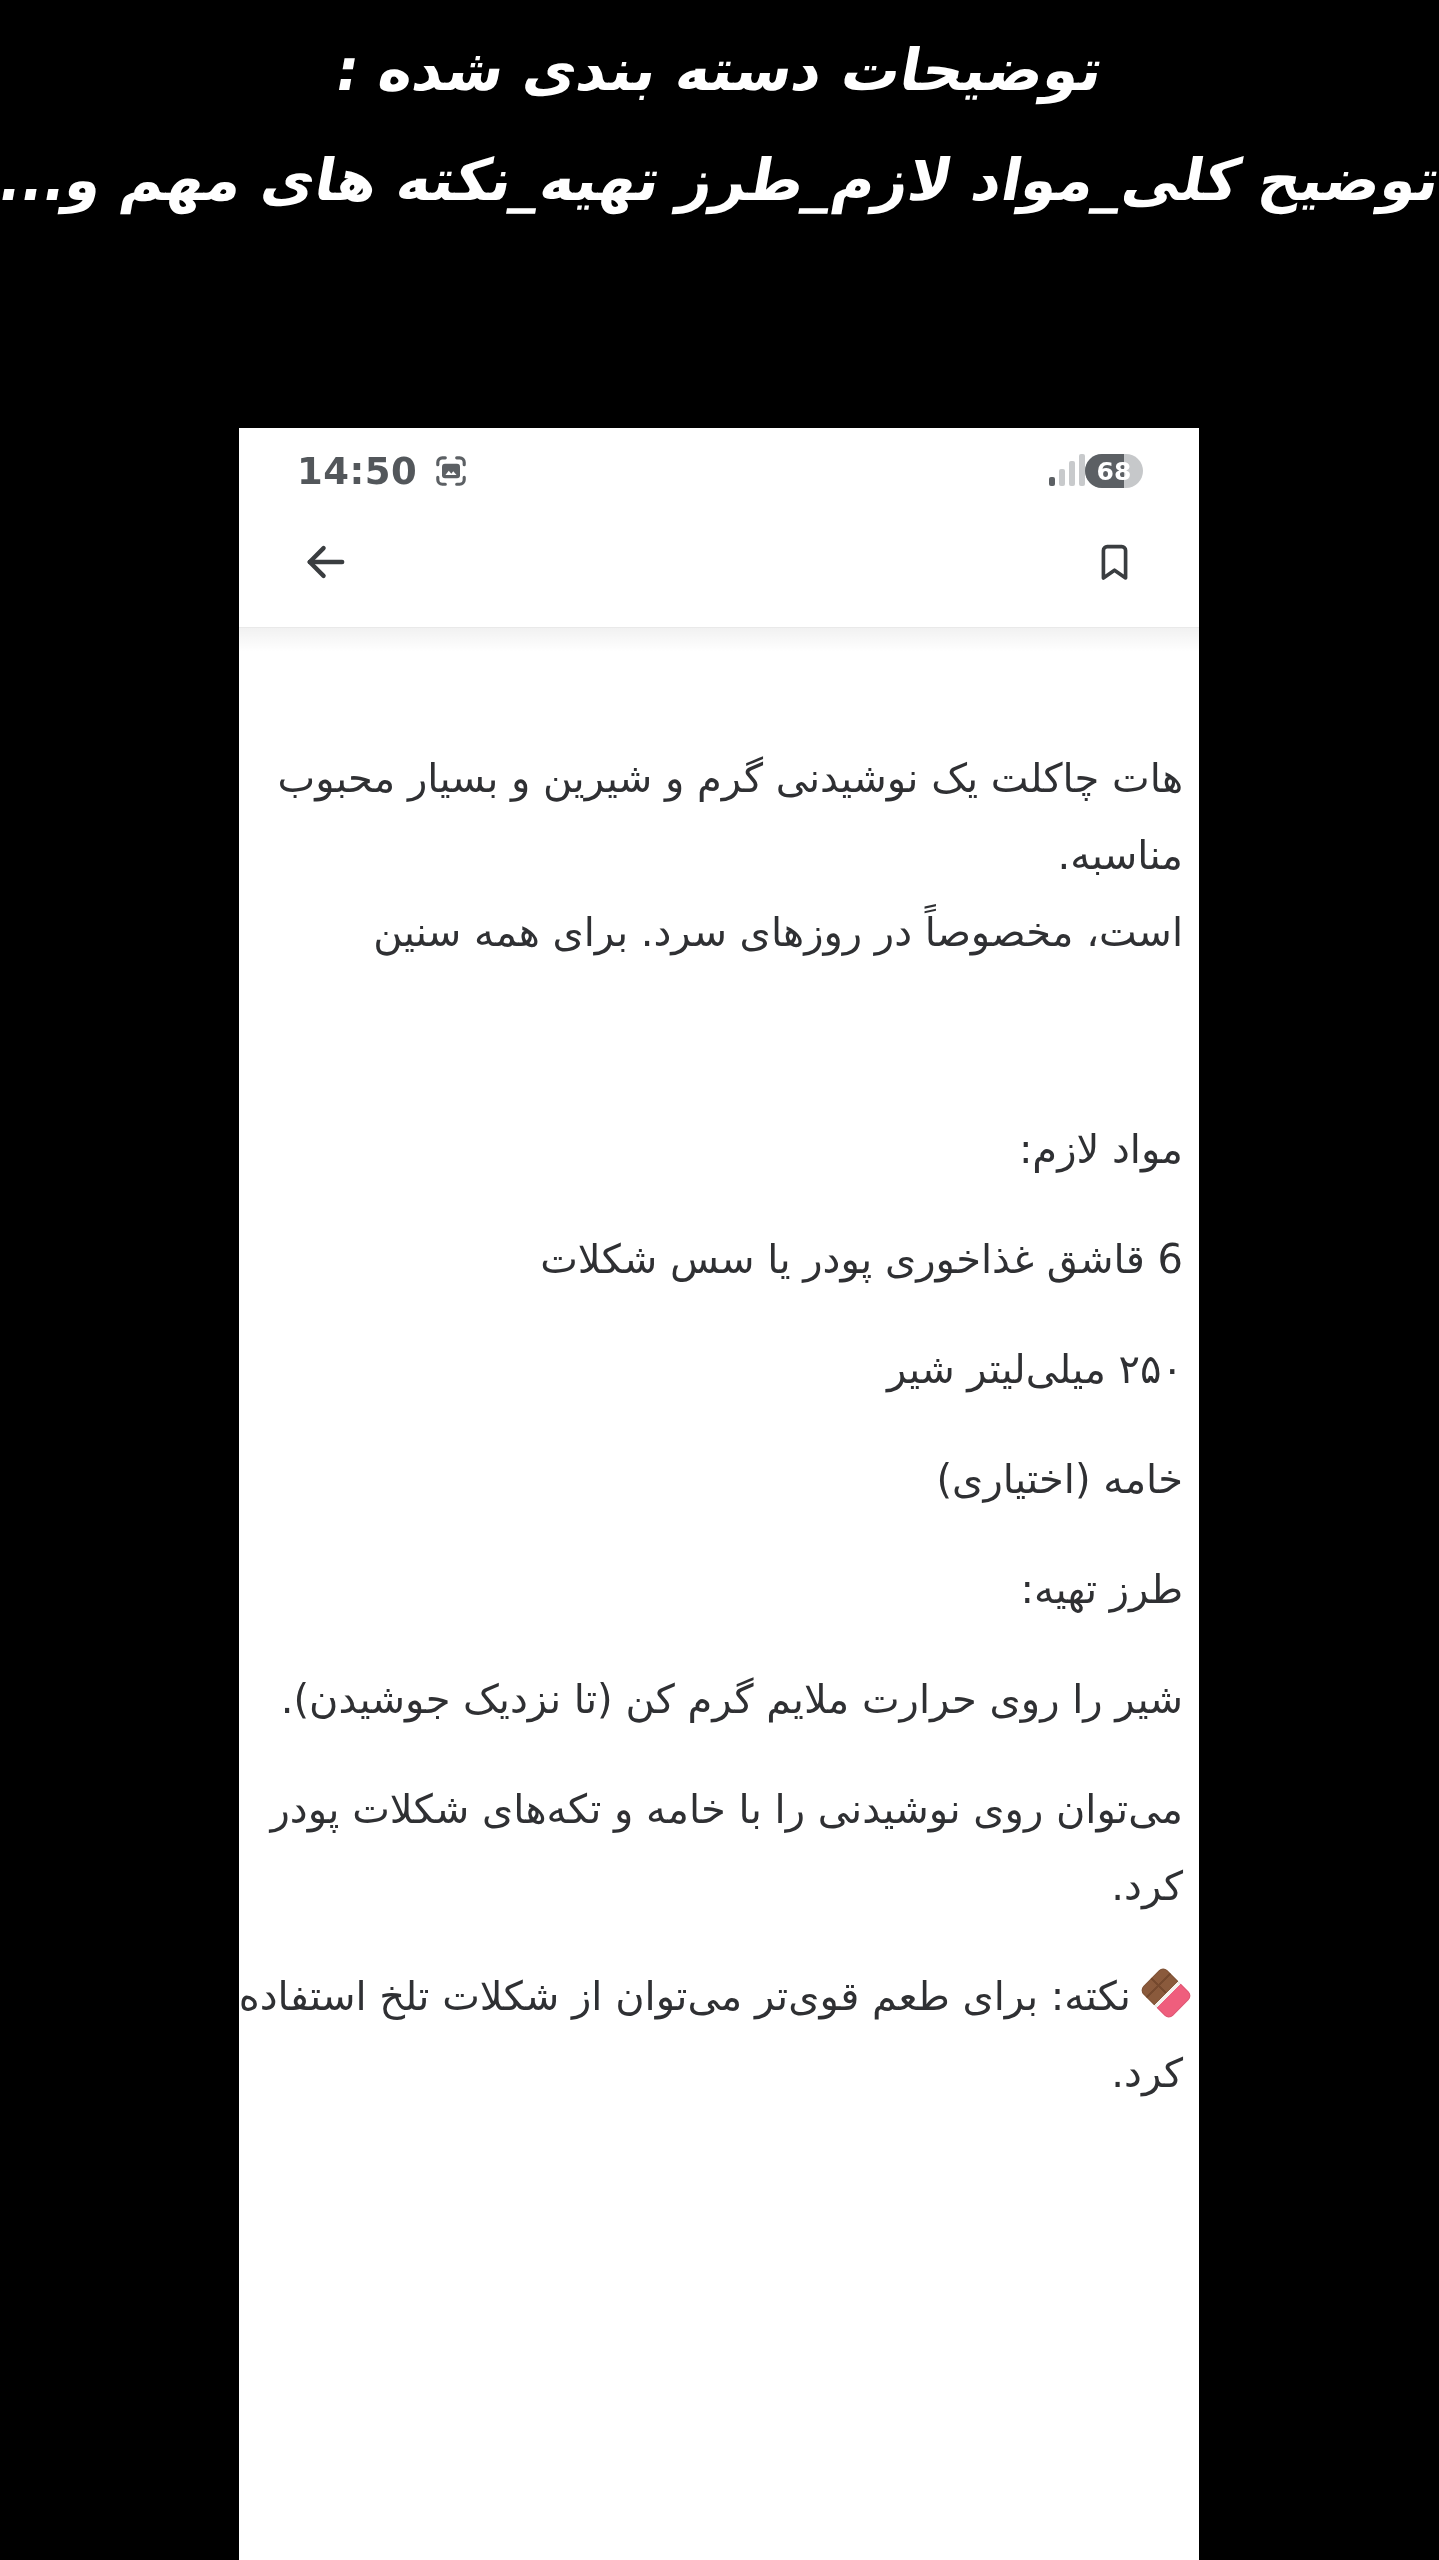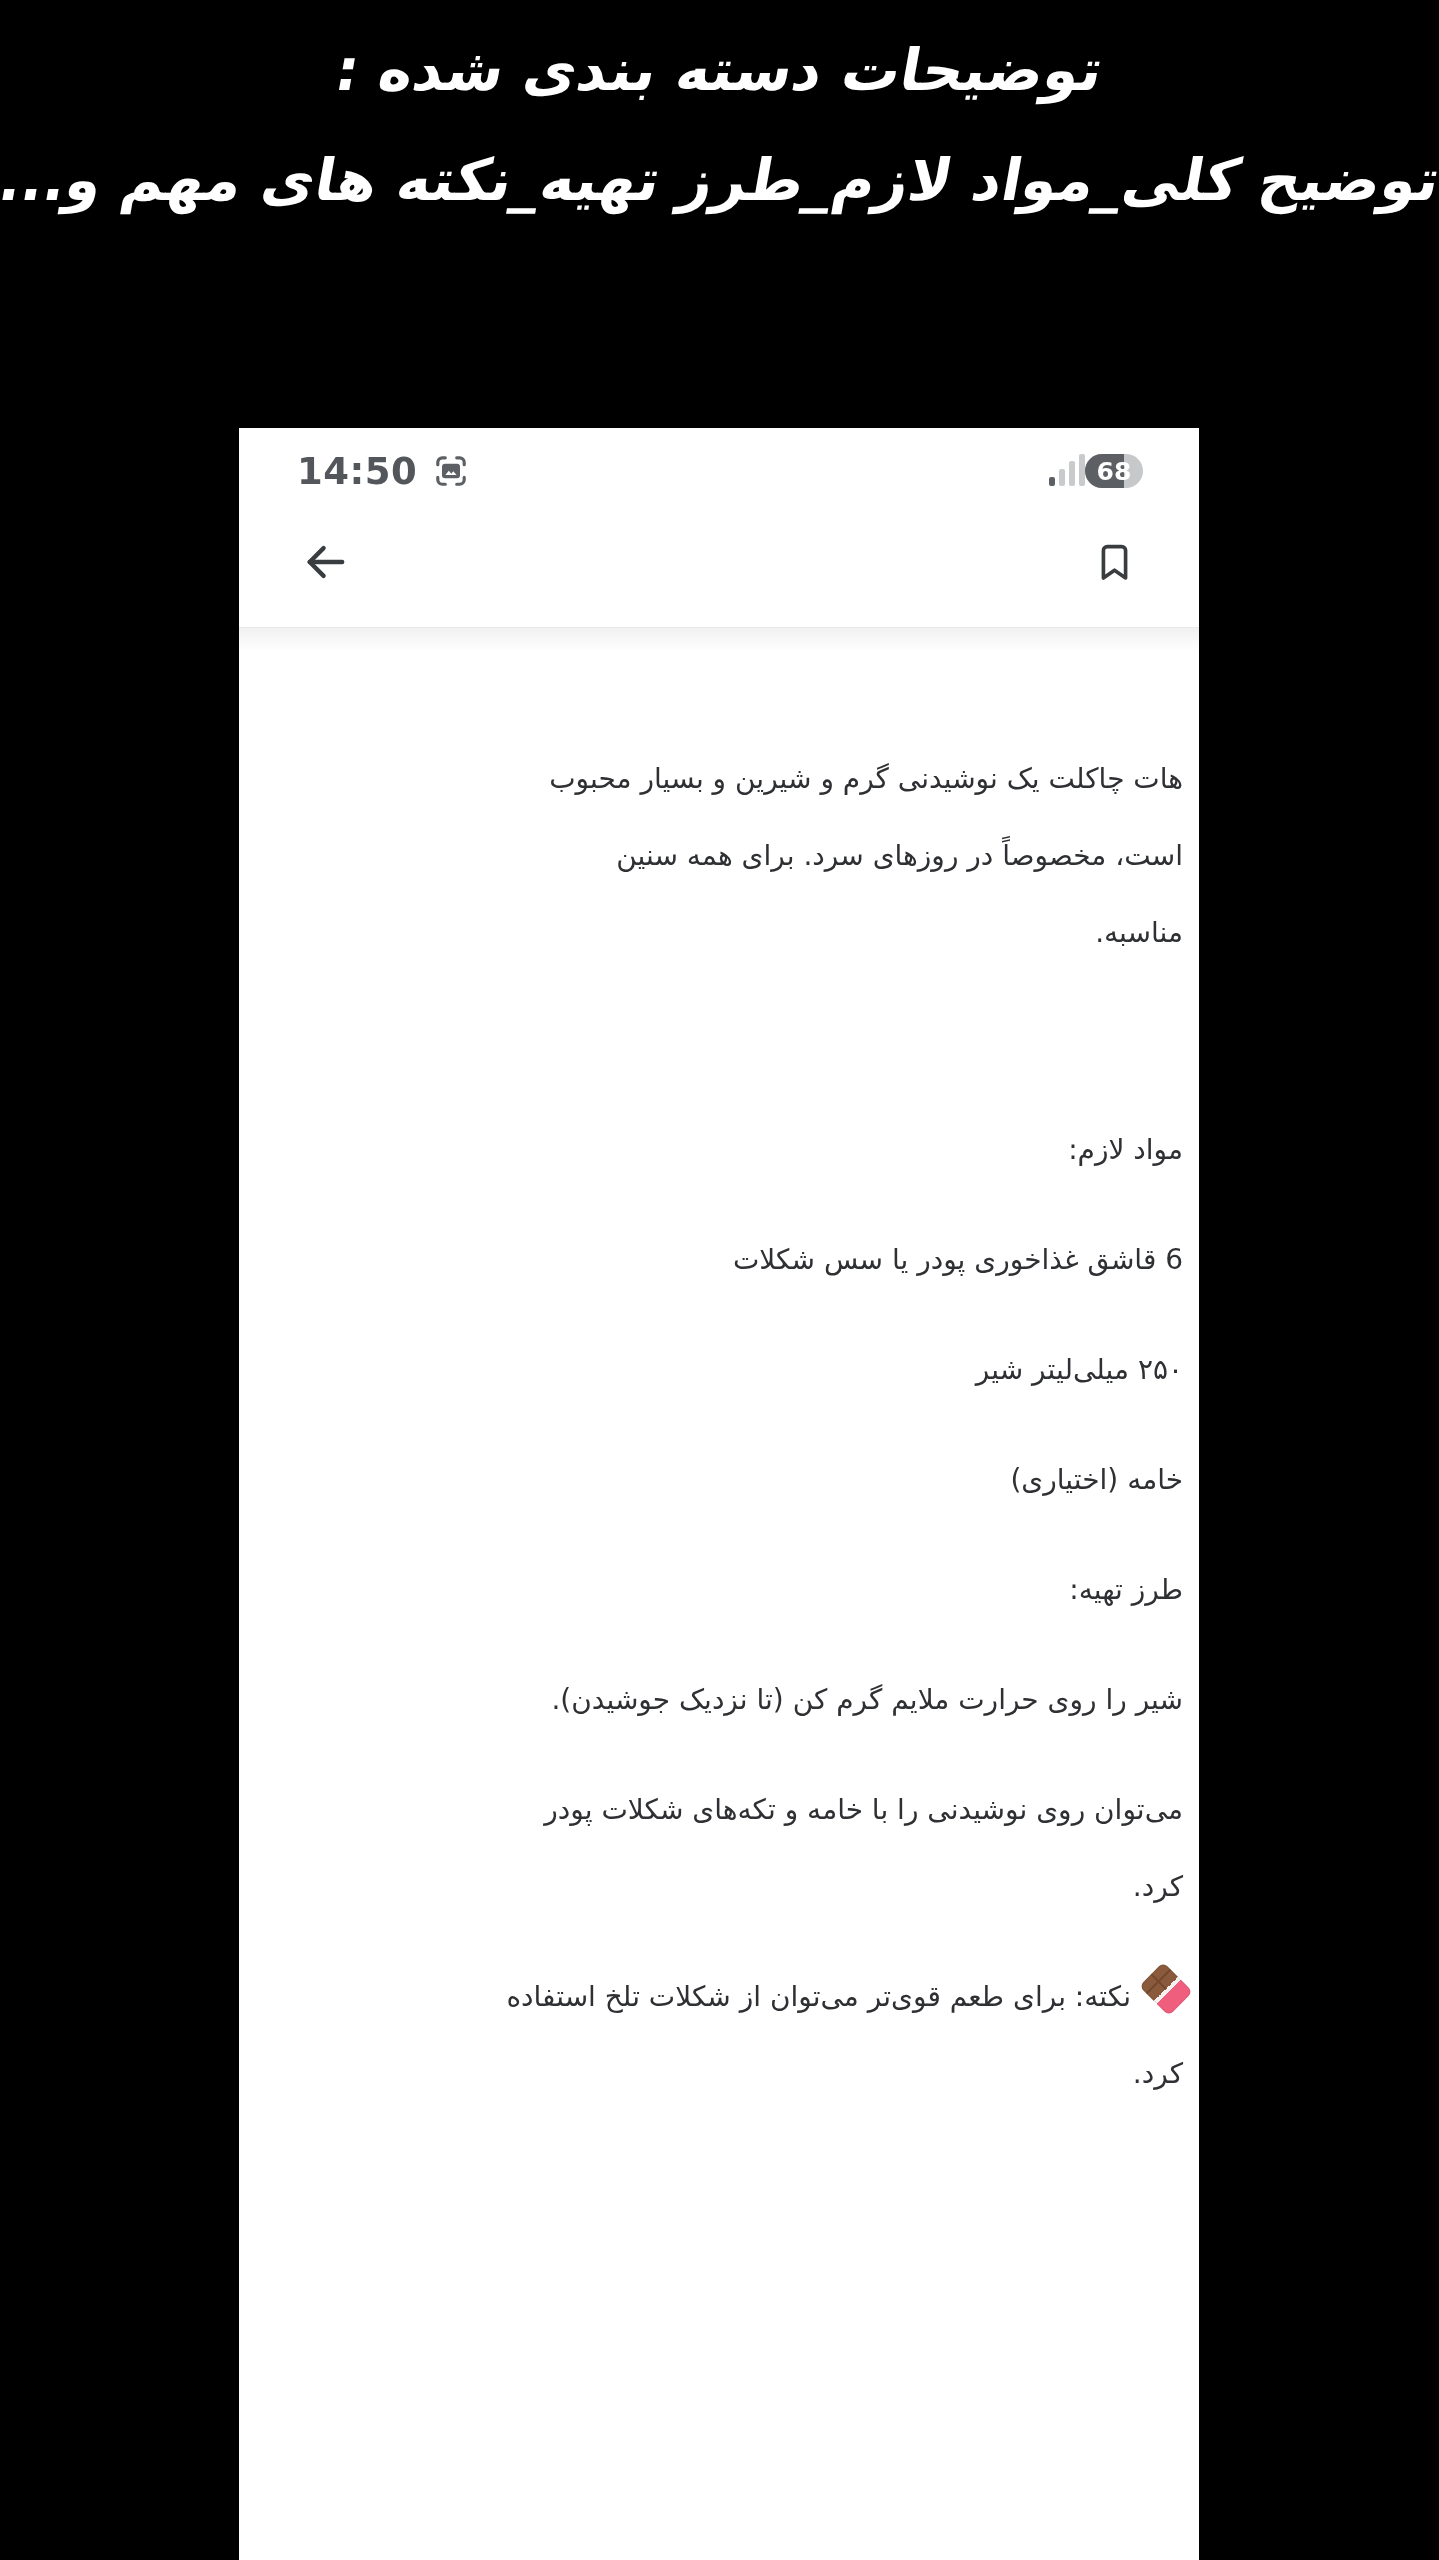--- a/index.html
+++ b/index.html
@@ -82,21 +82,21 @@
     height:24px;
     background:linear-gradient(180deg, rgba(0,0,0,0.055), rgba(0,0,0,0));
   }
 
   
   .content {
     direction:rtl;
     text-align:right;
     padding:88px 16px 0 16px;
     color:#2f3033;
-    font-size:28px;
+    font-size:40px;
     line-height:77px;
   }
   .para { margin-bottom:33px; }
   .para.intro { margin-bottom:140px; }
   .para .line { white-space:nowrap; }
 
   
   .choco-emoji {
     display:inline-block;
     width:34px; height:42px;
@@ -175,22 +175,22 @@
         </svg>
       </span>
     </button>
   </div>
   <div class="nav-shadow"></div>
 
   <div class="content">
 
     <div class="para intro">
       <div class="line">هات چاکلت یک نوشیدنی گرم و شیرین و بسیار محبوب</div>
+      <div class="line">مناسبه.</div>
       <div class="line">است، مخصوصاً در روزهای سرد. برای همه سنین</div>
-      <div class="line">مناسبه.</div>
     </div>
 
     <div class="para">
       <div class="line">مواد لازم:</div>
     </div>
 
     <div class="para">
       <div class="line">6 قاشق غذاخوری پودر یا سس شکلات</div>
     </div>
     <div class="para">

